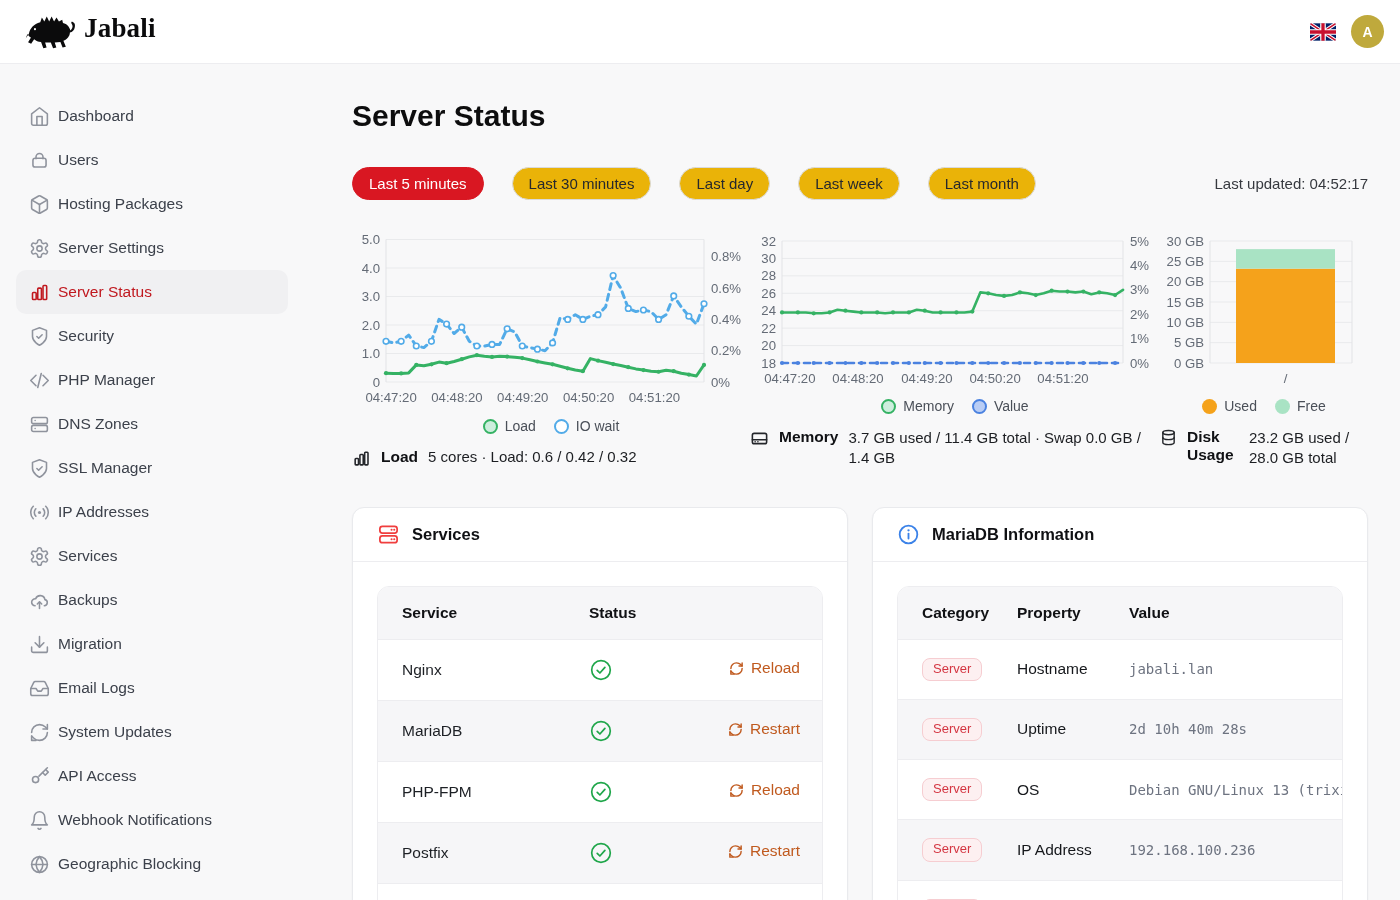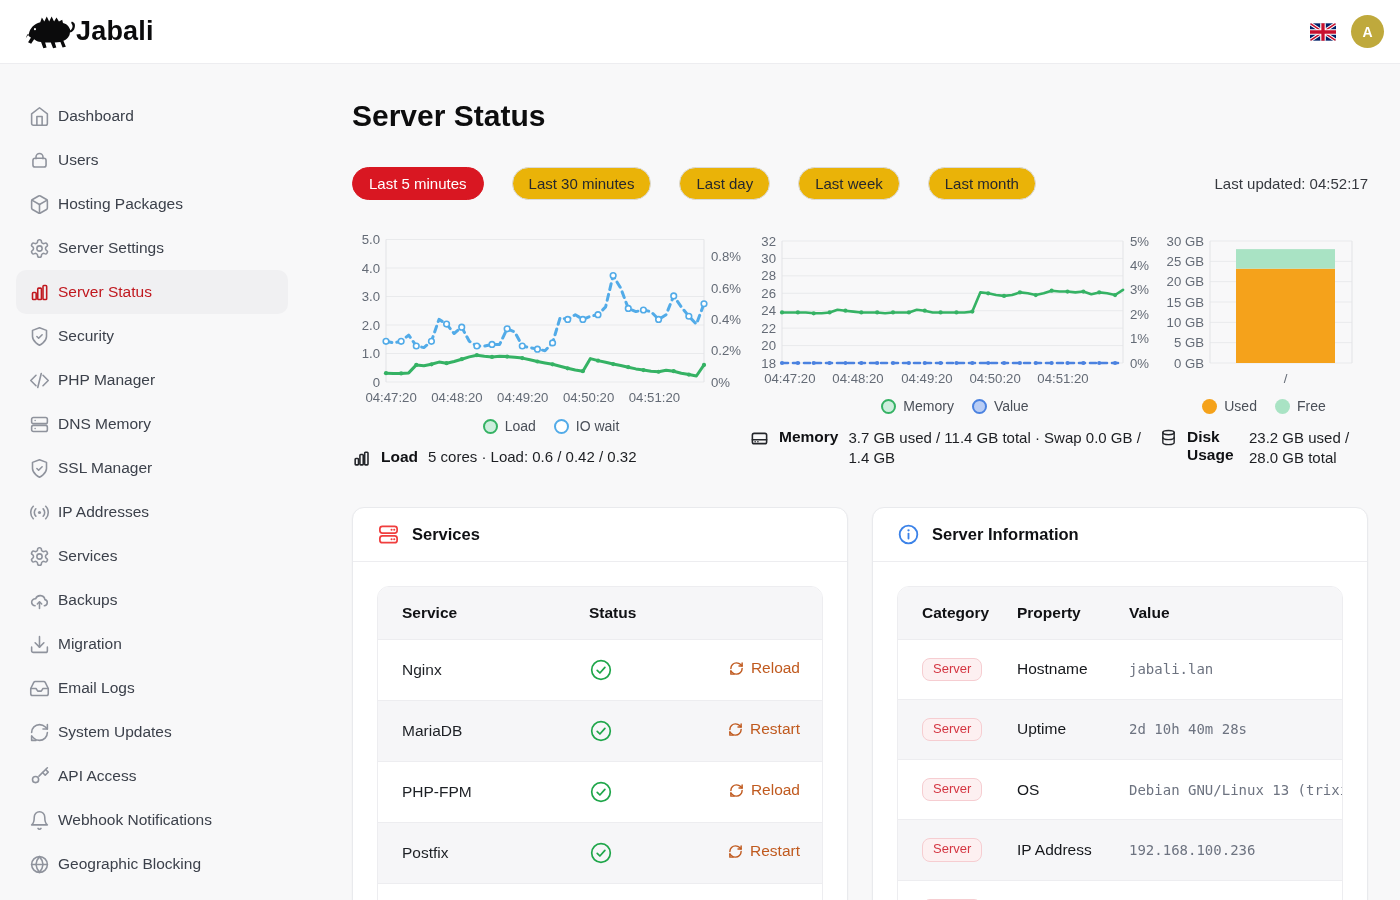--- a/index.html
+++ b/index.html
@@ -1,21 +1,21 @@
 <!DOCTYPE html>
 <html><head>
 <meta charset="utf-8">
 <style>
   html,body{margin:0;padding:0;width:1400px;height:900px;overflow:hidden;
     font-family:"Liberation Sans","DejaVu Sans",sans-serif;background:#f8f8f9;color:#1c1e22;}
   *{box-sizing:border-box;}
   
   .topbar{height:64px;background:#fff;border-bottom:1px solid #ededf0;display:flex;
     align-items:center;justify-content:space-between;padding:0 16px 0 24px;}
-  .brand{display:flex;align-items:center;gap:0;cursor:pointer;}
+  .brand{display:flex;align-items:flex-start;gap:8px;cursor:pointer;font-family:Liberation Serif, serif;}
   .brand-name{font-size:27px;font-weight:800;color:#0b0b0c;letter-spacing:.2px;}
   .top-right{display:flex;align-items:center;gap:15px;}
   .flag{border-radius:2px;overflow:hidden;display:block;cursor:pointer;}
   .avatar{width:33px;height:33px;border-radius:50%;background:#bfa93c;color:#fff;font-weight:700;
     font-size:14px;display:flex;align-items:center;justify-content:center;cursor:pointer;}
   
   .layout{display:flex;height:836px;}
   .sidebar{width:304px;flex-shrink:0;padding:30px 16px 0 16px;}
   .nav-item{display:flex;align-items:center;gap:8px;height:44px;padding:0 13px;border-radius:10px;
     font-size:15.5px;color:#3c414b;cursor:pointer;white-space:nowrap;}
@@ -155,21 +155,21 @@
           <path d="m14 4-4 16"></path>
         </svg>
       <span>PHP Manager</span>
     </div>
     <div class="nav-item">
       <svg class="icn" viewBox="0 0 24 24" width="21" height="21">
           <rect x="3" y="4" width="18" height="7" rx="2"></rect>
           <rect x="3" y="13" width="18" height="7" rx="2"></rect>
           <path d="M7 7.5h.01M7 16.5h.01"></path>
         </svg>
-      <span>DNS Memory</span>
+      <span>DNS Zones</span>
     </div>
     <div class="nav-item">
       <svg class="icn" viewBox="0 0 24 24" width="21" height="21">
           <path d="M12 22s8-4 8-10V5l-8-3-8 3v7c0 6 8 10 8 10"></path>
           <path d="m9 12 2 2 4-4"></path>
         </svg>
       <span>SSL Manager</span>
     </div>
     <div class="nav-item">
       <svg class="icn" viewBox="0 0 24 24" width="21" height="21">
@@ -597,21 +597,21 @@
         </div>
       </section>
 
       <section class="card">
         <div class="card-head">
           <svg viewBox="0 0 24 24" width="23" height="23" style="fill:none;stroke:#3b82e8;stroke-width:1.9;stroke-linecap:round">
               <circle cx="12" cy="12" r="9.2"></circle>
               <path d="M12 11v5.3"></path>
               <path d="M12 7.6h.01" style="stroke-width:2.4"></path>
             </svg>
-          <span class="card-title">Server Information</span>
+          <span class="card-title">MariaDB Information</span>
         </div>
         <div class="card-body">
           <div class="tbl">
             <table>
               <colgroup>
                   <col style="width:95px">
                   <col style="width:112px">
                   <col style="width:241px">
                 </colgroup>
               <thead>

